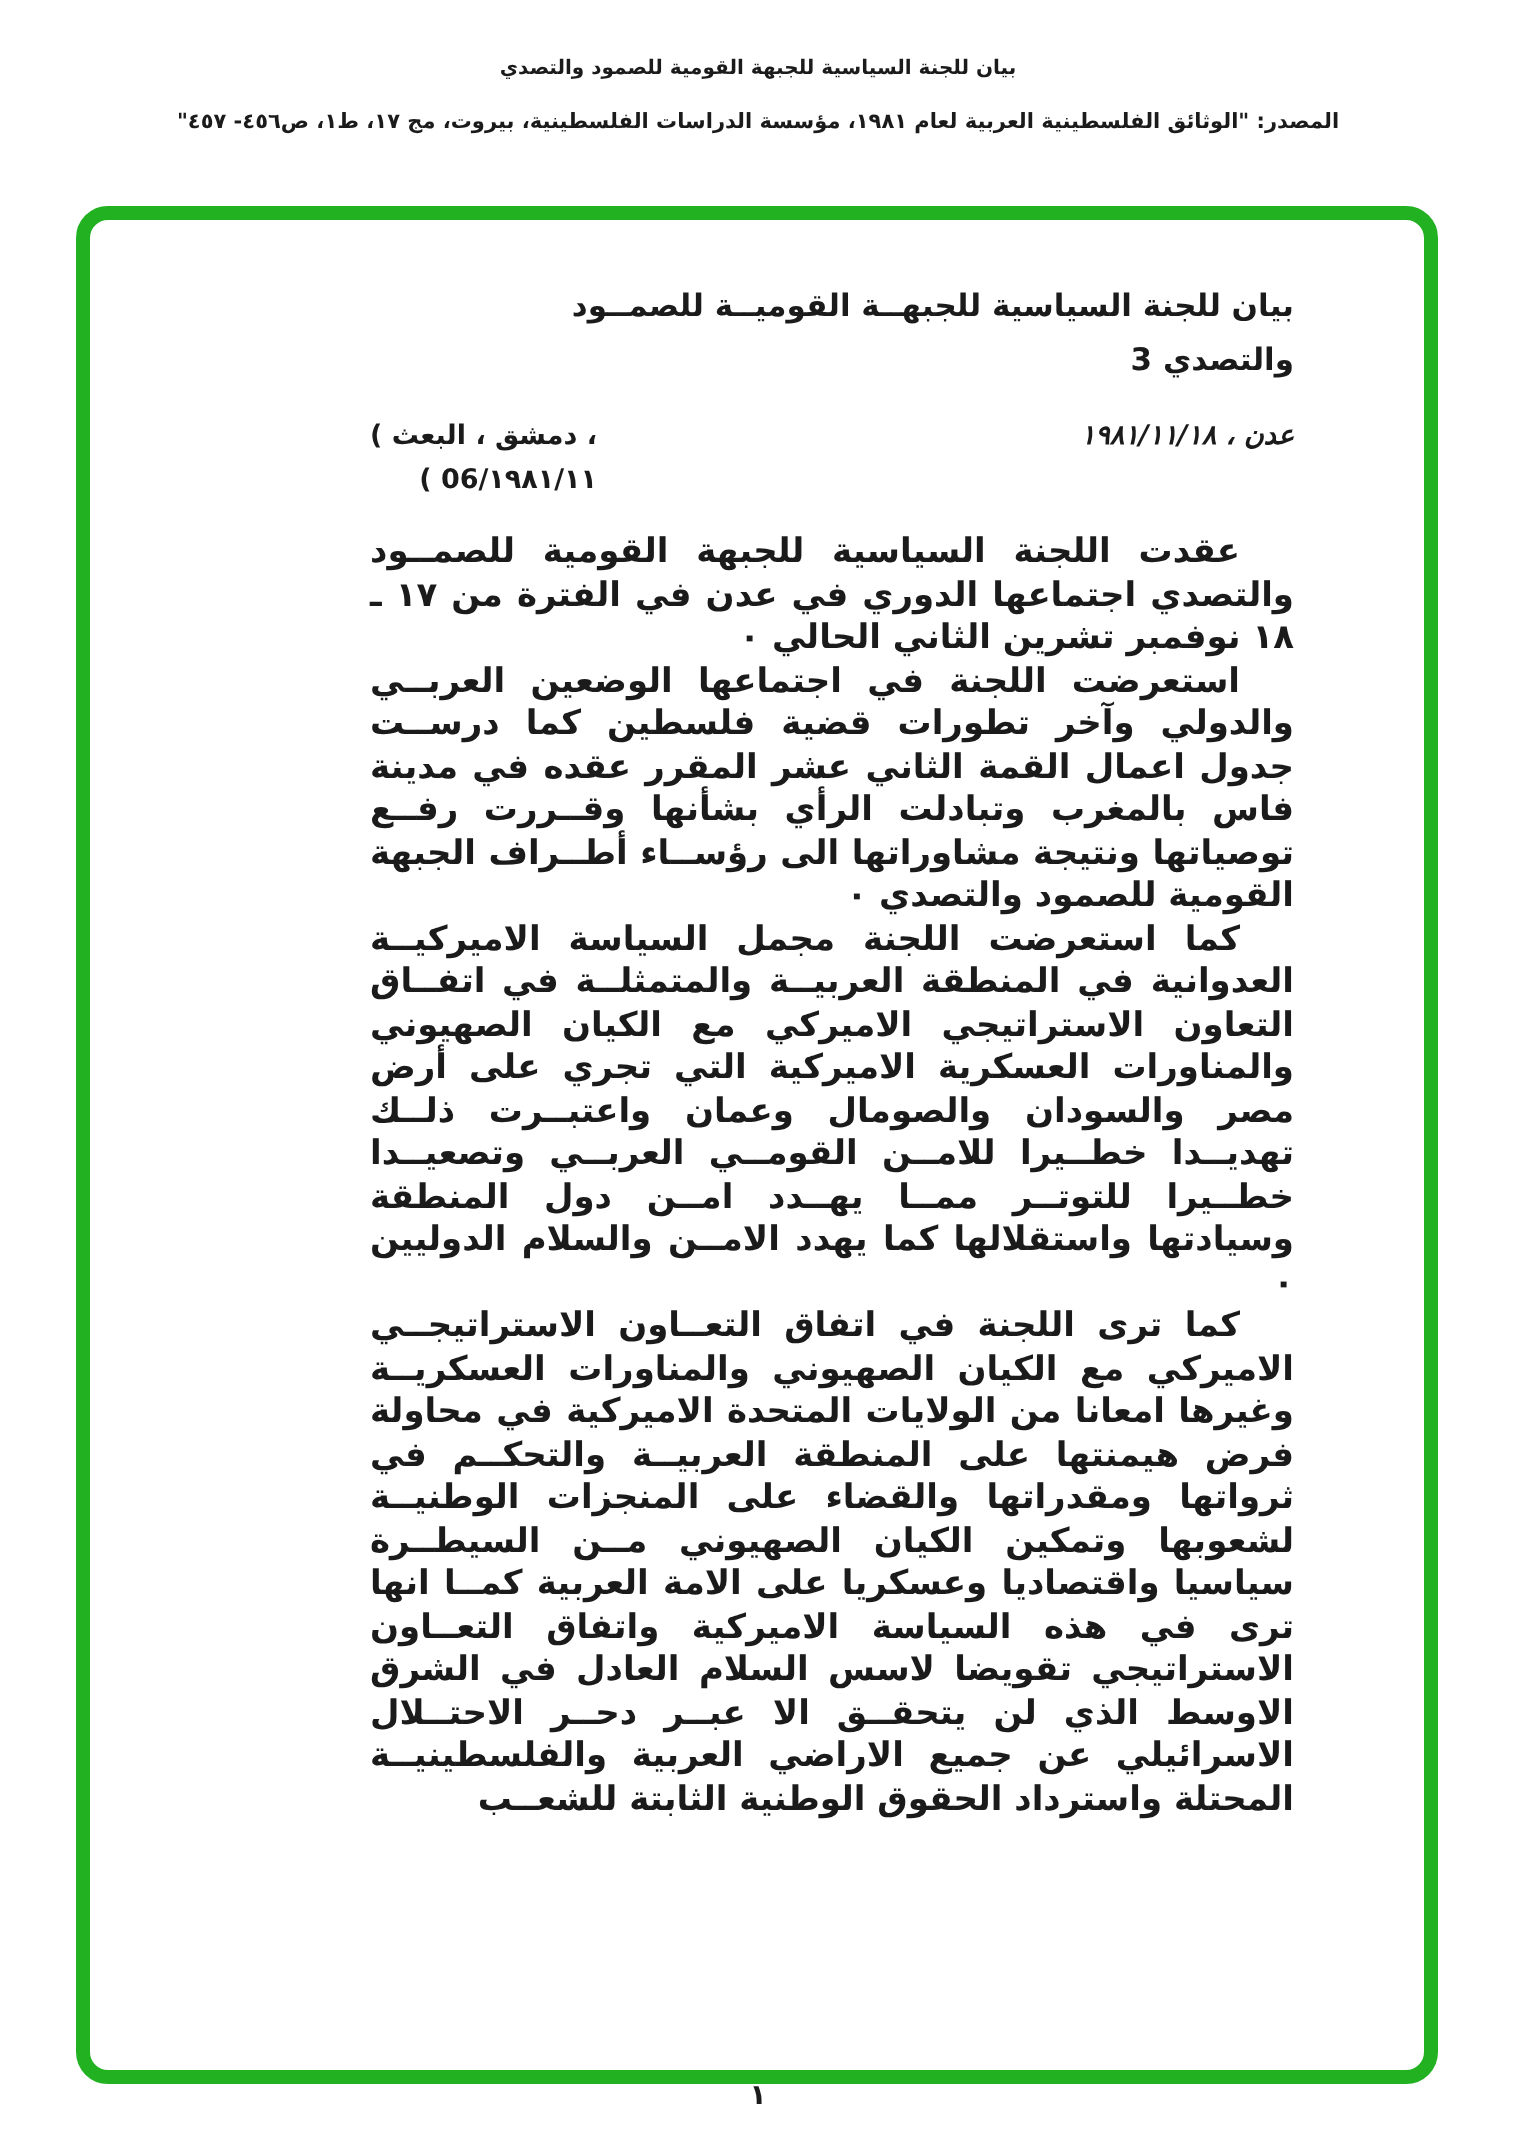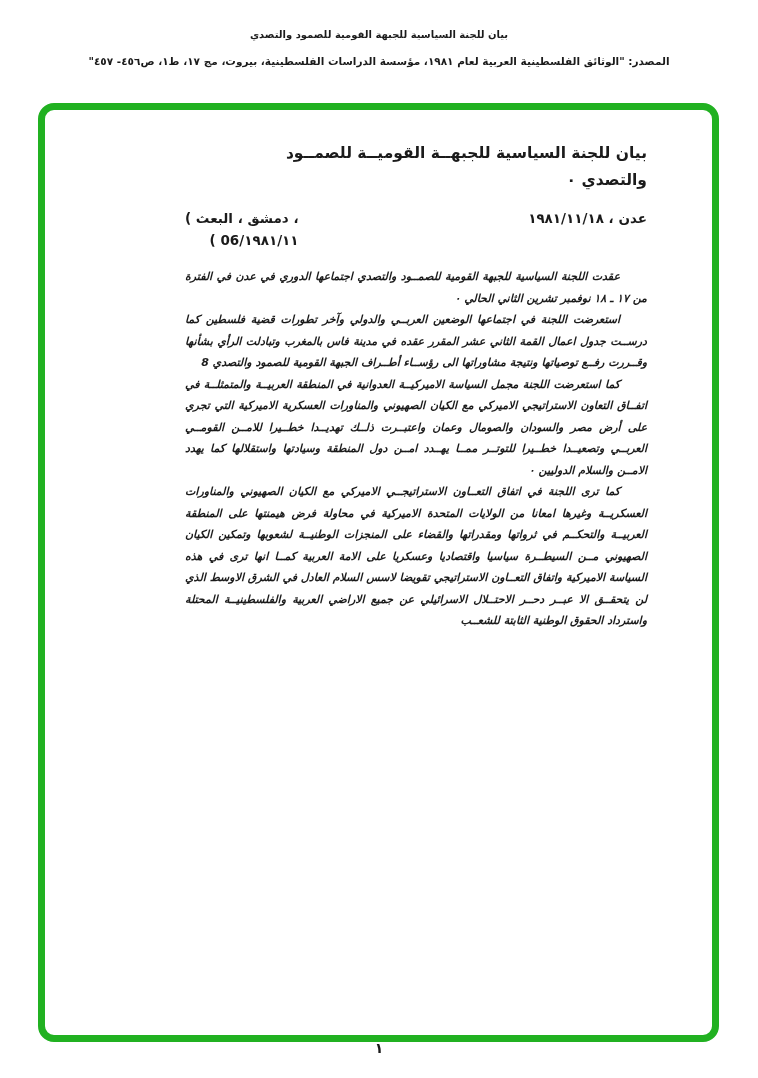--- a/index.html
+++ b/index.html
@@ -54,30 +54,29 @@
   }
 
   .dateline {
     display: flex;
     justify-content: space-between;
     align-items: flex-start;
     font-size: 13.5px;
     line-height: 22px;
     margin-bottom: 15px;
   }
-  .dateline-right { text-align: center; }
+  .dateline-right { text-align: center; font-style: italic; }
   .dateline-left { }
 
   .doc-body p {
     margin: 0;
-    font-size: 11px;
+    font-size: 17px;
     line-height: 21.5px;
     text-align: justify;
     text-indent: 27px;
-    font-style: italic;
   }
 
   .page-number {
     position: absolute;
     left: 0; top: 1040px;
     width: 100%;
     text-align: center;
     font-size: 14px;
   }
 </style>
@@ -88,34 +87,34 @@
 
   <div class="header-title" dir="rtl">بيان للجنة السياسية للجبهة القومية للصمود والتصدي</div>
 
   <div class="header-source" dir="rtl">المصدر: "الوثائق الفلسطينية العربية لعام ١٩٨١،  مؤسسة الدراسات الفلسطينية، بيروت، مج ١٧، ط١، ص٤٥٦- ٤٥٧"</div>
 
   <div class="doc-box">
     <div class="doc-content">
 
       <div class="doc-title">
         <div>بيان للجنة السياسية للجبهــة القوميــة للصمــود</div>
-        <div>والتصدي ٠</div>
+        <div>والتصدي 3</div>
       </div>
 
       <div class="dateline">
         <div class="dateline-right">عدن ، ١٩٨١/١١/١٨</div>
         <div class="dateline-left">
           <div>، دمشق ، البعث )</div>
           <div>١٩٨١/١١/06 )</div>
         </div>
       </div>
 
       <div class="doc-body">
         <p>عقدت اللجنة السياسية للجبهة القومية للصمــود والتصدي اجتماعها الدوري في عدن في الفترة من ١٧ ـ ١٨ نوفمبر تشرين الثاني الحالي ٠</p>
-        <p>استعرضت اللجنة في اجتماعها الوضعين العربــي والدولي وآخر تطورات قضية فلسطين كما درســت جدول اعمال القمة الثاني عشر المقرر عقده في مدينة فاس بالمغرب وتبادلت الرأي بشأنها وقــررت رفــع توصياتها ونتيجة مشاوراتها الى رؤســاء أطــراف الجبهة القومية للصمود والتصدي 8</p>
+        <p>استعرضت اللجنة في اجتماعها الوضعين العربــي والدولي وآخر تطورات قضية فلسطين كما درســت جدول اعمال القمة الثاني عشر المقرر عقده في مدينة فاس بالمغرب وتبادلت الرأي بشأنها وقــررت رفــع توصياتها ونتيجة مشاوراتها الى رؤســاء أطــراف الجبهة القومية للصمود والتصدي ٠</p>
         <p>كما استعرضت اللجنة مجمل السياسة الاميركيــة العدوانية في المنطقة العربيــة والمتمثلــة في اتفــاق التعاون الاستراتيجي الاميركي مع الكيان الصهيوني والمناورات العسكرية الاميركية التي تجري على أرض مصر والسودان والصومال وعمان واعتبــرت ذلــك تهديــدا خطــيرا للامــن القومــي العربــي وتصعيــدا خطــيرا للتوتــر ممــا يهــدد امــن دول المنطقة وسيادتها واستقلالها كما يهدد الامــن والسلام الدوليين ٠</p>
         <p>كما ترى اللجنة في اتفاق التعــاون الاستراتيجــي الاميركي مع الكيان الصهيوني والمناورات العسكريــة وغيرها امعانا من الولايات المتحدة الاميركية في محاولة فرض هيمنتها على المنطقة العربيــة والتحكــم في ثرواتها ومقدراتها والقضاء على المنجزات الوطنيــة لشعوبها وتمكين الكيان الصهيوني مــن السيطــرة سياسيا واقتصاديا وعسكريا على الامة العربية كمــا انها ترى في هذه السياسة الاميركية واتفاق التعــاون الاستراتيجي تقويضا لاسس السلام العادل في الشرق الاوسط الذي لن يتحقــق الا عبــر دحــر الاحتــلال الاسرائيلي عن جميع الاراضي العربية والفلسطينيــة المحتلة واسترداد الحقوق الوطنية الثابتة للشعــب</p>
       </div>
 
     </div>
   </div>
 
   <div class="page-number">١</div>
 
 </div>

